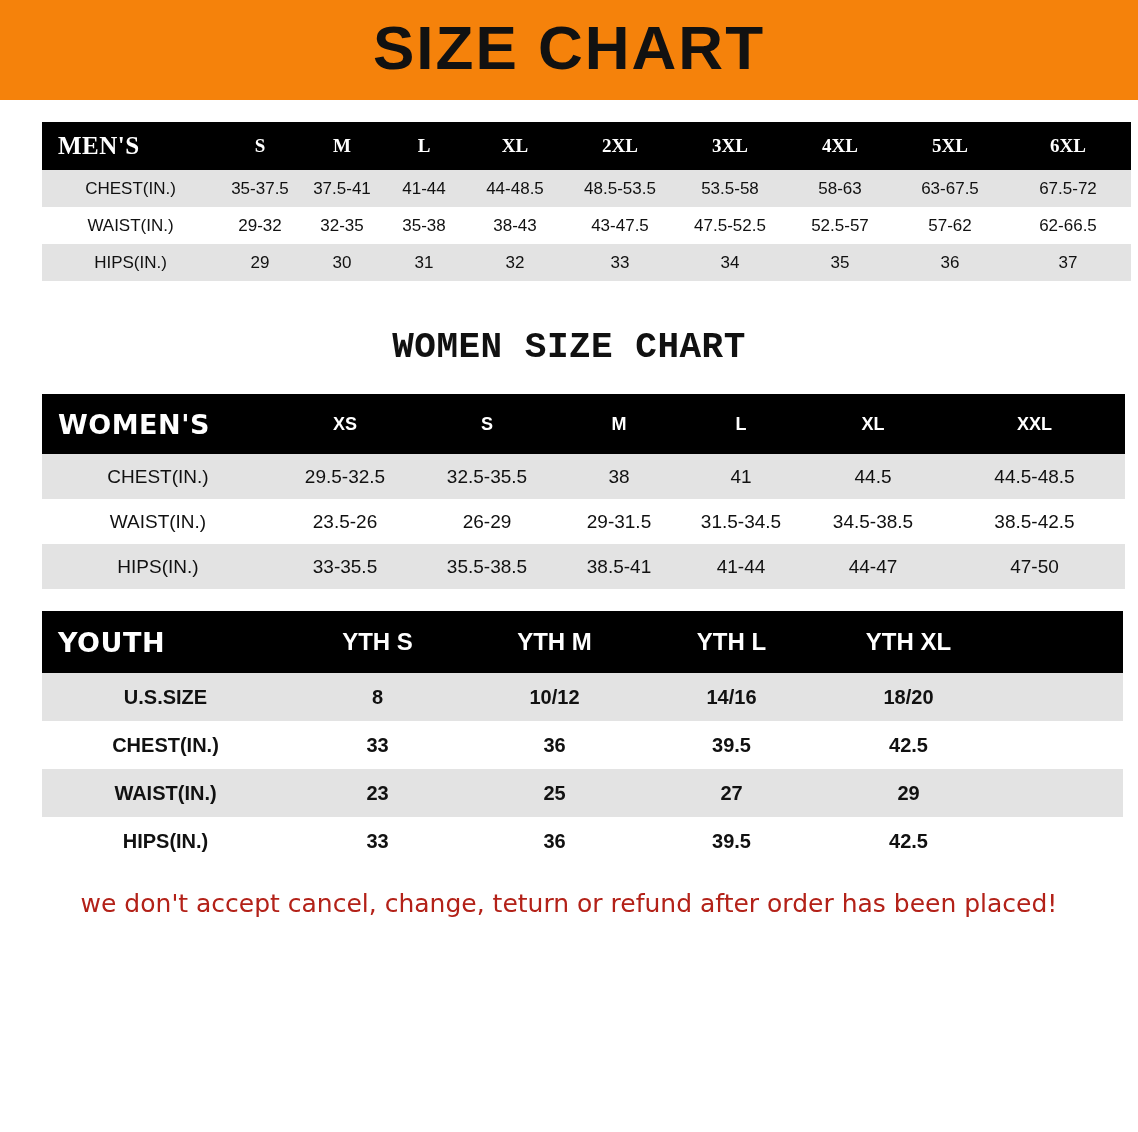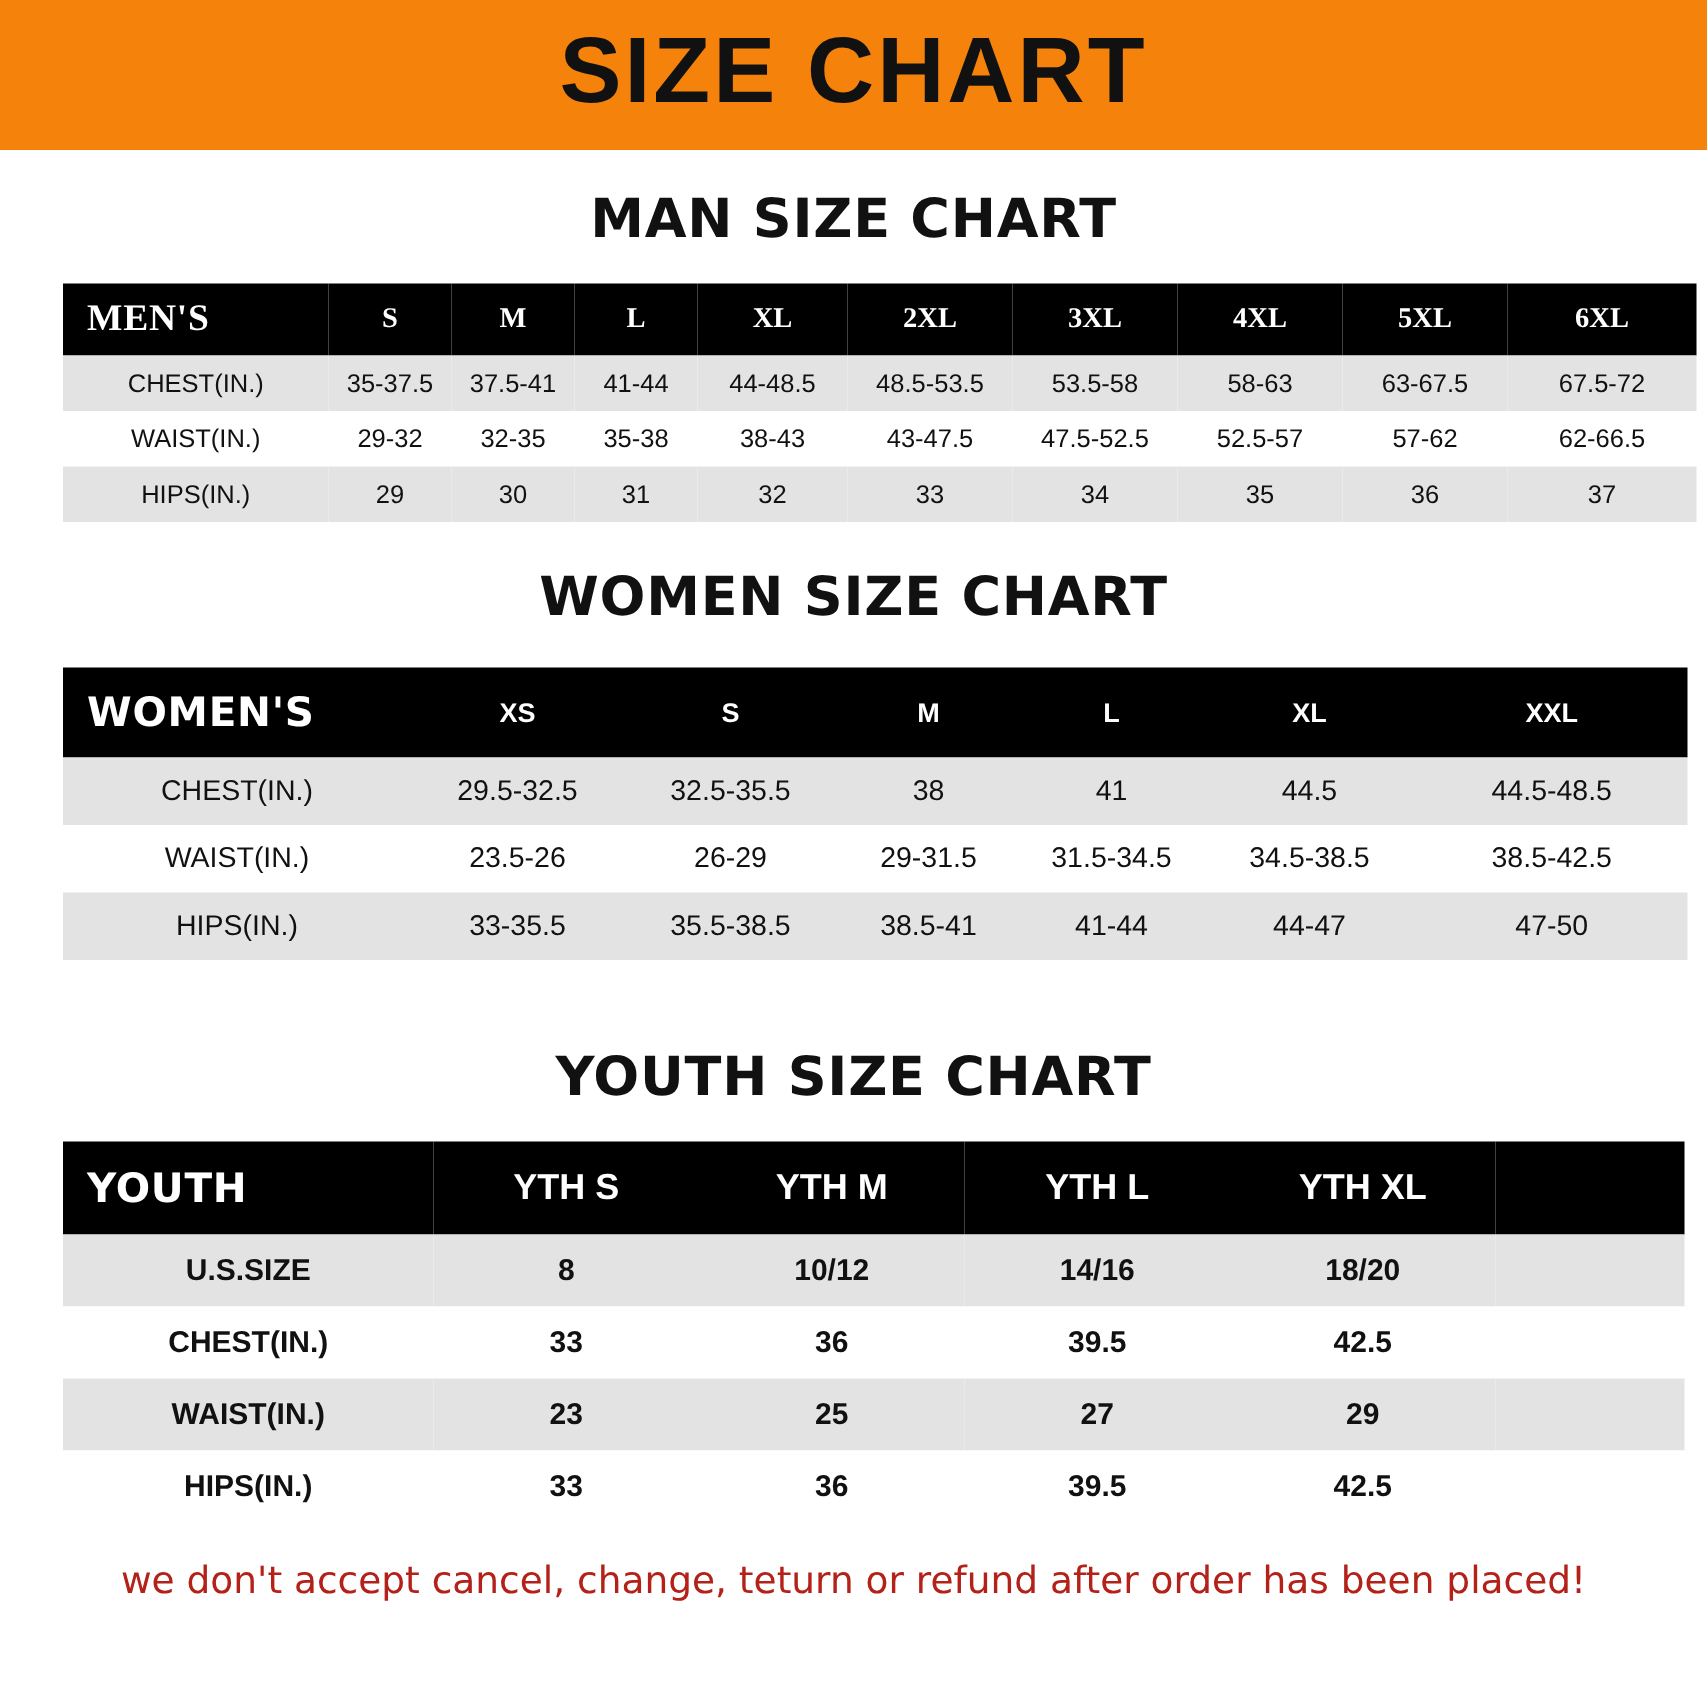--- a/index.html
+++ b/index.html
@@ -44,21 +44,21 @@
   
   .section-title {
     text-align: center;
     font-family: "DejaVu Sans", sans-serif;
     font-weight: 700;
     font-size: 36px;
     letter-spacing: 0.5px;
     color: #111111;
   }
   .t-man   { margin-top: 26px; }
-  .t-women { margin-top: 30px; }
+  .t-women { margin-top: 46px; font-family: Liberation Mono, monospace; }
   .t-youth { margin-top: 58px; }
 
   
   .tbl-wrap {
     margin: 0 42px;
   }
   .tbl {
     width: 1054px;
     border-collapse: collapse;
     table-layout: fixed;
@@ -121,21 +121,20 @@
 </style>
 </head>
 <body>
 
 <div class="page">
 
   <div class="banner">
     <div class="banner-title">SIZE CHART</div>
   </div>
 
-  <div class="section-title t-man">MAN SIZE CHART</div>
   <div class="gap-man"></div>
   <div class="tbl-wrap">
     <table class="tbl" id="men-table">
       <thead>
         <tr>
           <th class="rowlabel" style="width:160px">MEN'S</th>
           <th style="width:80px">S</th>
           <th style="width:80px">M</th>
           <th style="width:80px">L</th>
           <th style="width:98px">XL</th>
@@ -227,21 +226,20 @@
           <td>35.5-38.5</td>
           <td>38.5-41</td>
           <td>41-44</td>
           <td>44-47</td>
           <td>47-50</td>
         </tr>
       </tbody>
     </table>
   </div>
 
-  <div class="section-title t-youth">YOUTH SIZE CHART</div>
   <div class="gap-youth"></div>
   <div class="tbl-wrap">
     <table class="tbl" id="youth-table">
       <thead>
         <tr>
           <th class="rowlabel" style="width:230px">YOUTH</th>
           <th style="width:175px">YTH S</th>
           <th style="width:175px">YTH M</th>
           <th style="width:175px">YTH L</th>
           <th style="width:175px">YTH XL</th>

